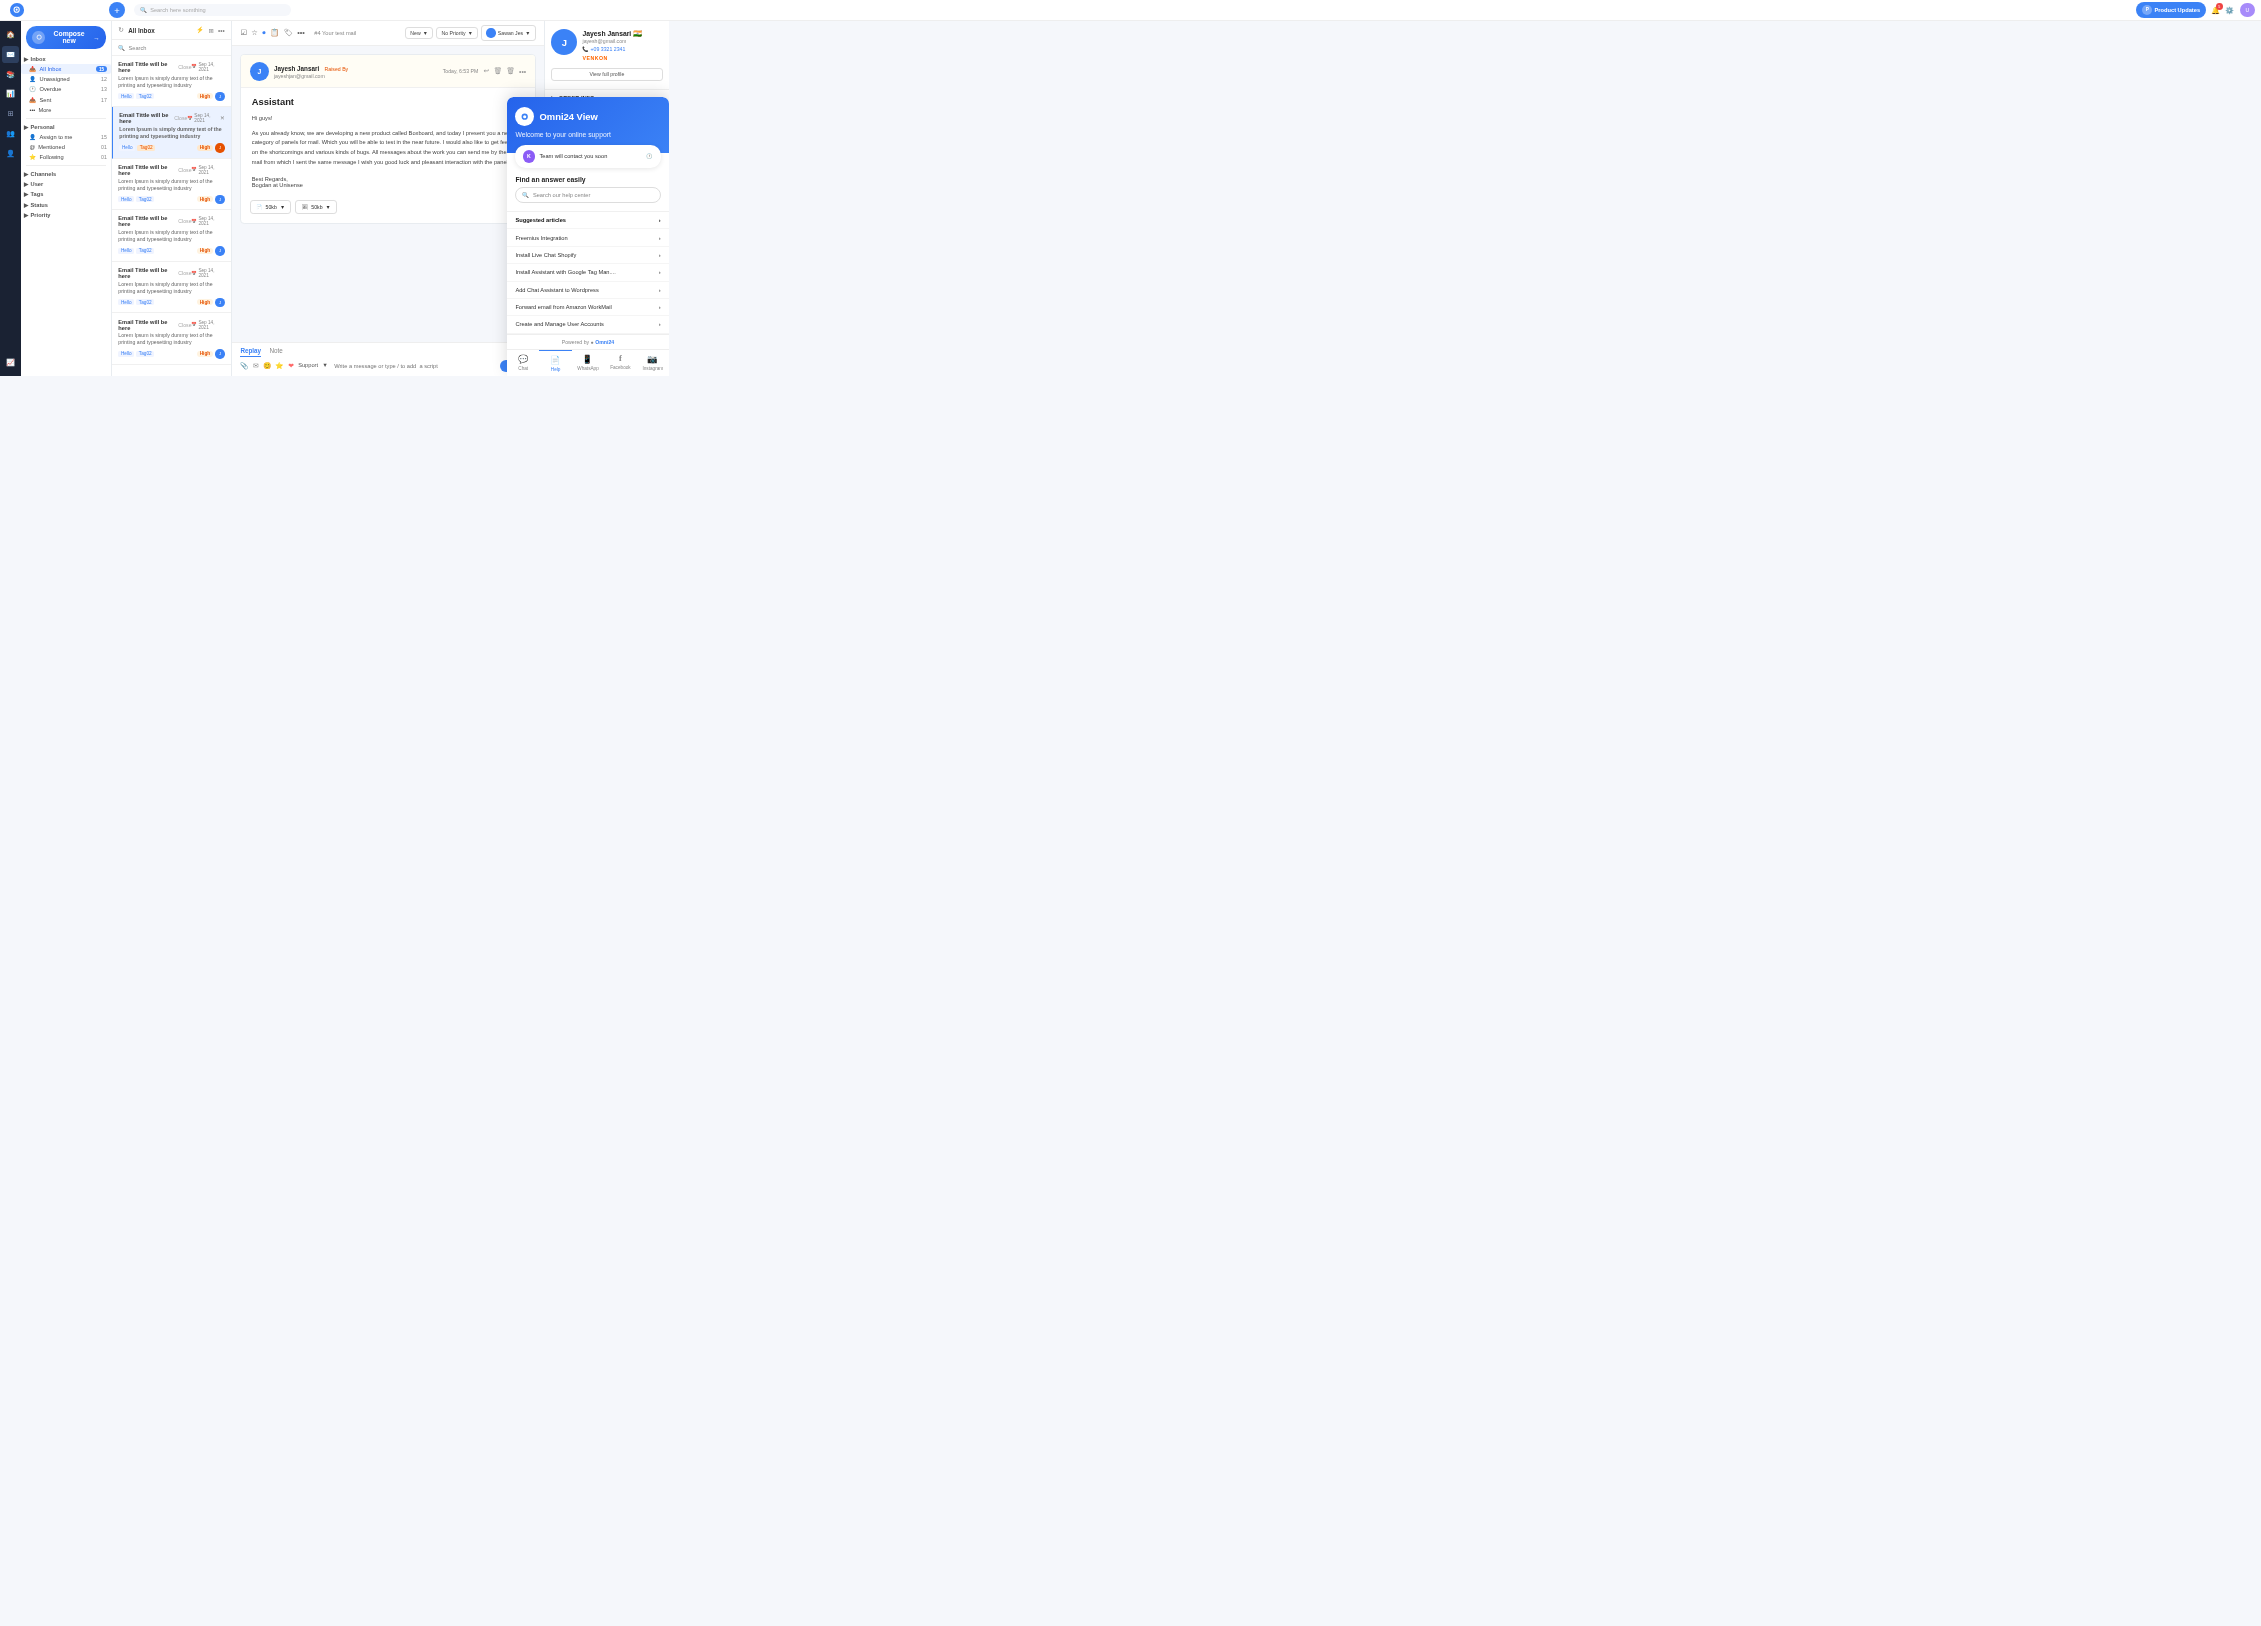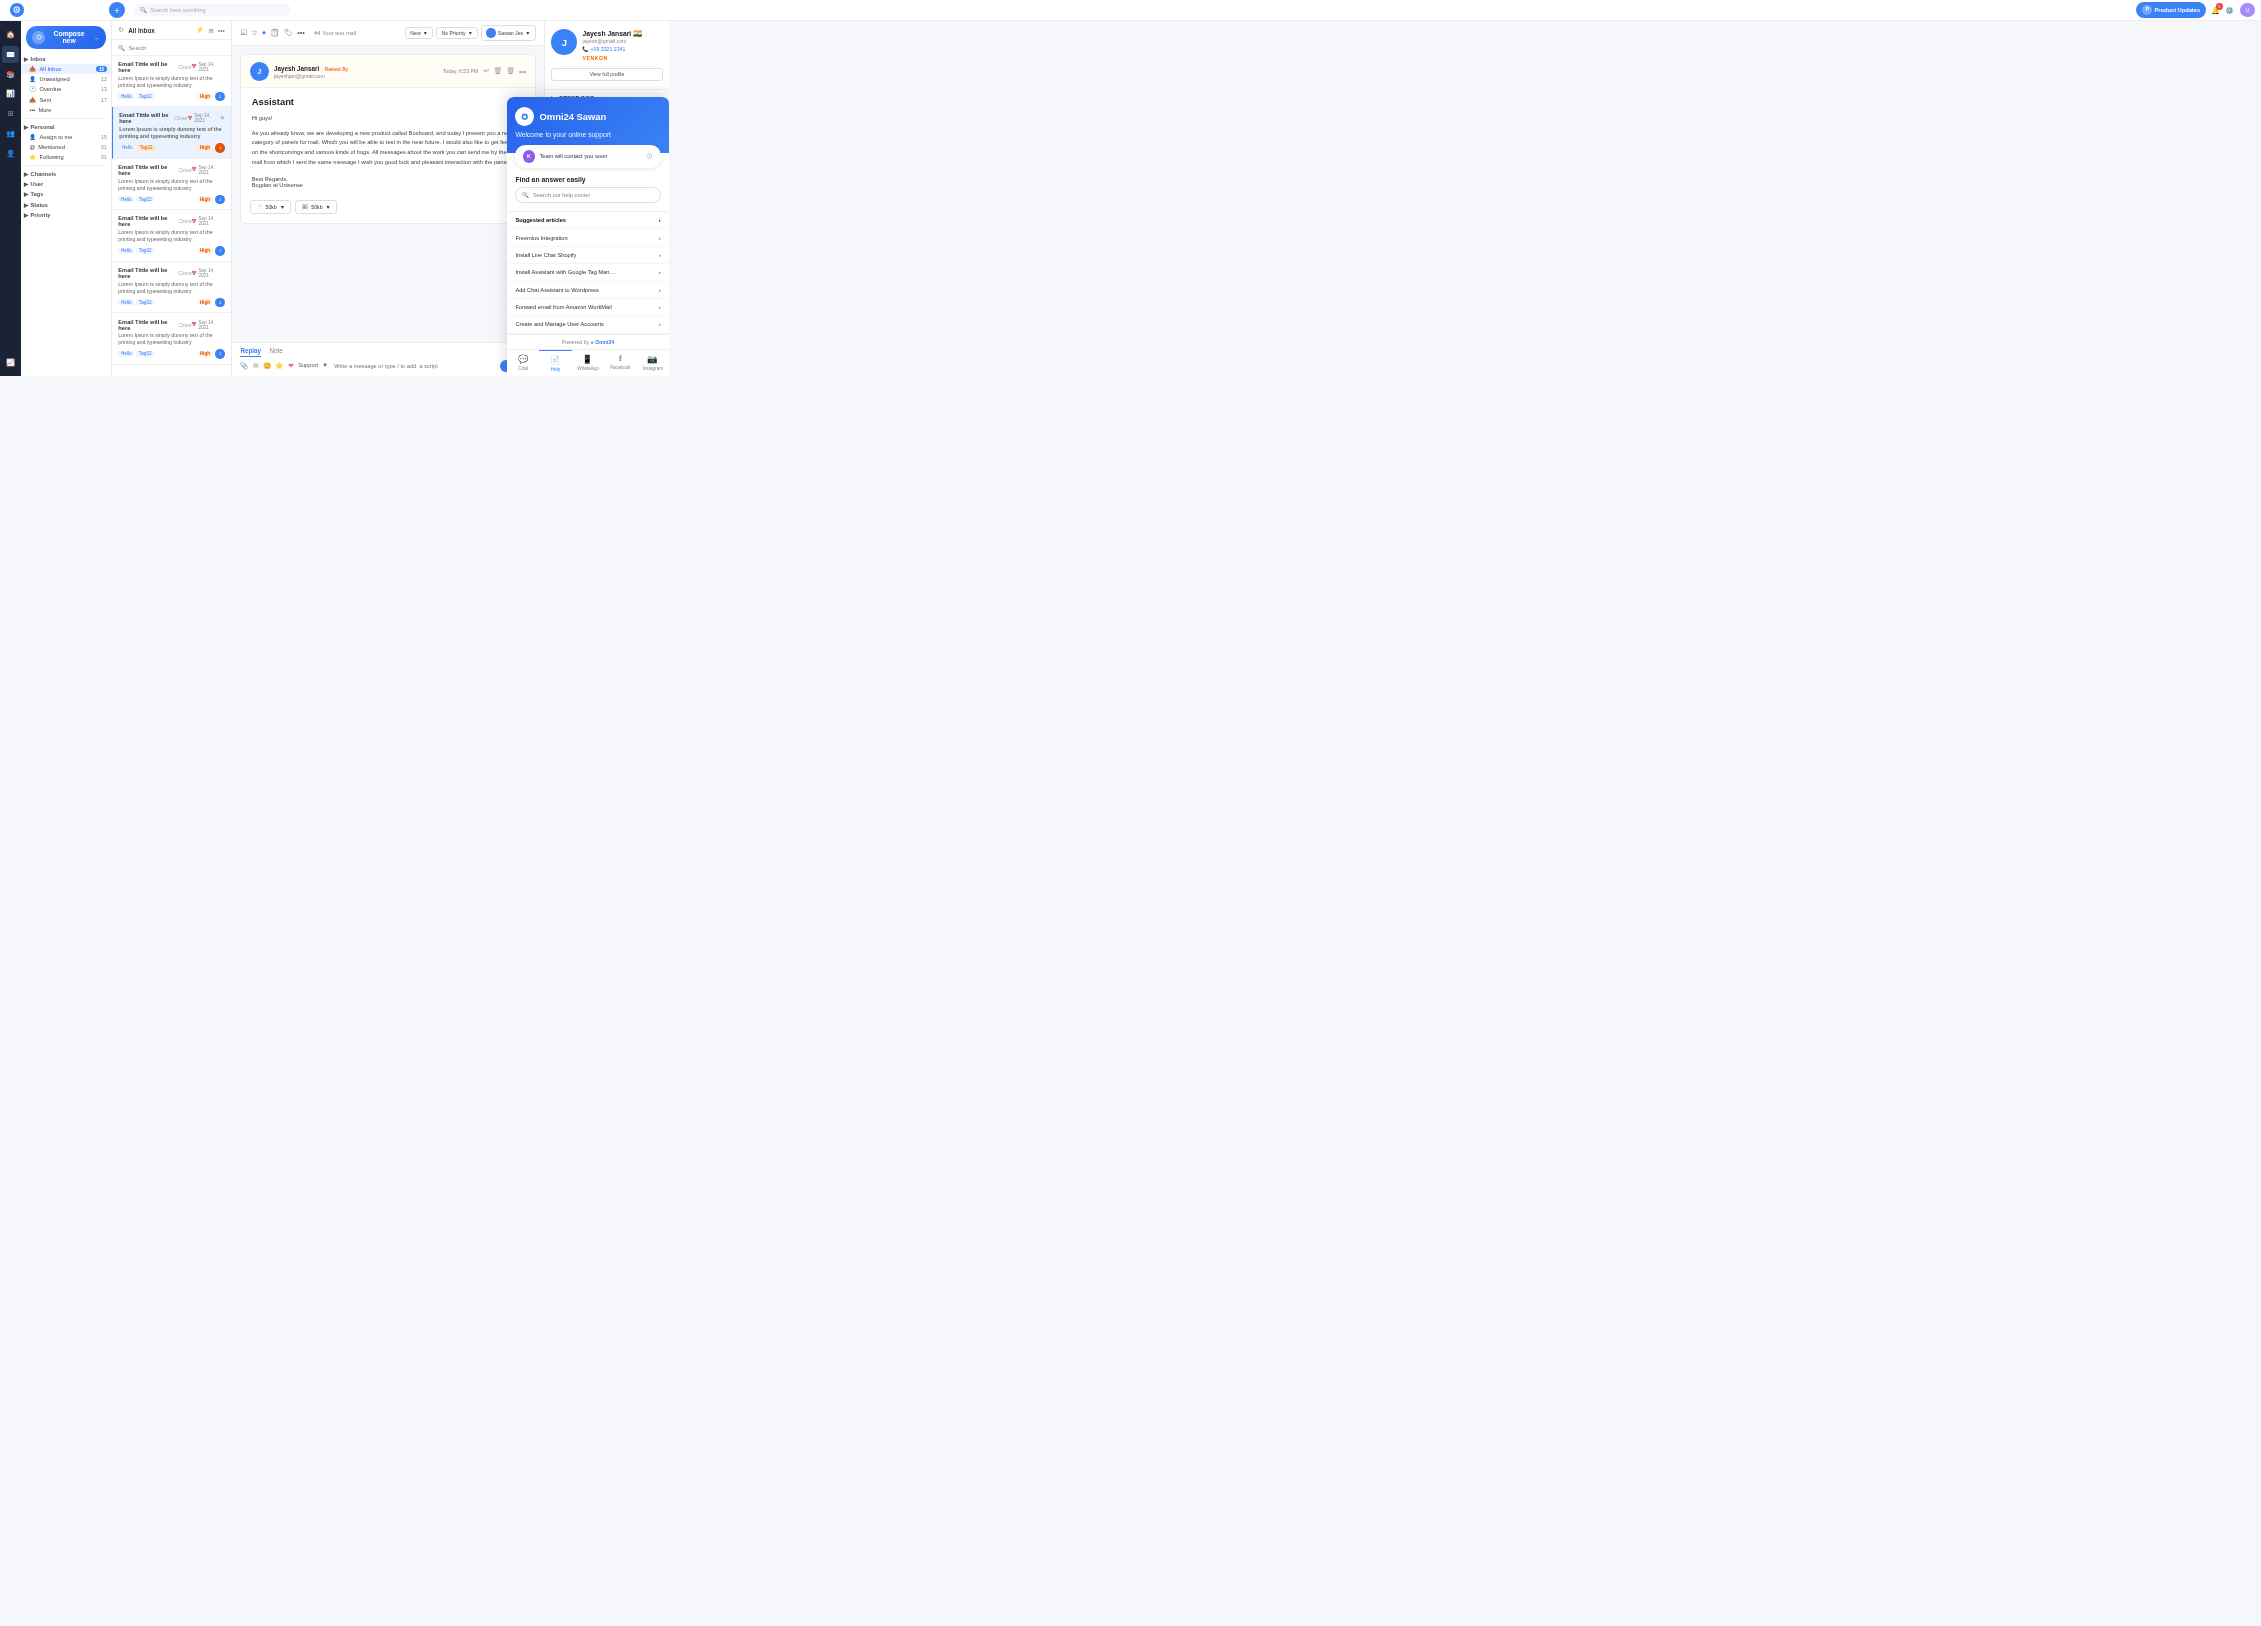--- a/index.html
+++ b/index.html
@@ -735,21 +735,21 @@
 
   <div class="chat-widget">
     <div class="chat-widget-header">
       <div class="chat-brand-row">
         <div class="chat-logo">
           <svg width="9.4" height="9.4" viewBox="0 0 18 18" fill="none">
               <circle cx="9" cy="9" r="6" fill="#3b82f6"></circle>
               <circle cx="9" cy="9" r="3" fill="#fff"></circle>
             </svg>
         </div>
-        <span class="chat-brand-name">Omni24 Sawan</span>
+        <span class="chat-brand-name">Omni24 View</span>
       </div>
       <div class="chat-welcome">Welcome to your online support</div>
     </div>
     <div class="chat-message-bubble">
       <div class="chat-k-avatar">K</div>
       <span class="chat-bubble-text">Team will contact you soon</span>
       <span class="chat-time">🕐</span>
     </div>
     <div class="chat-search-section">
       <div class="chat-search-title">Find an answer easily</div>

